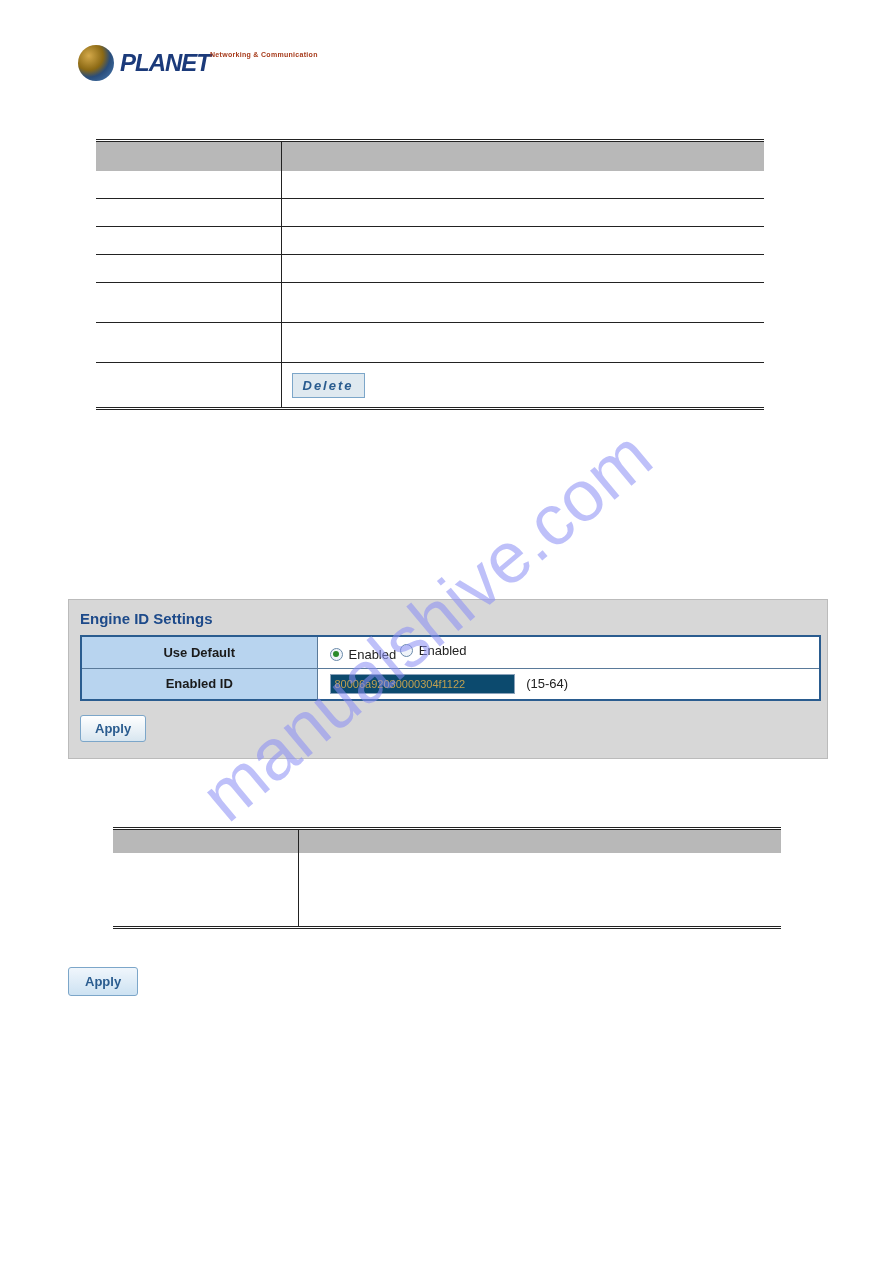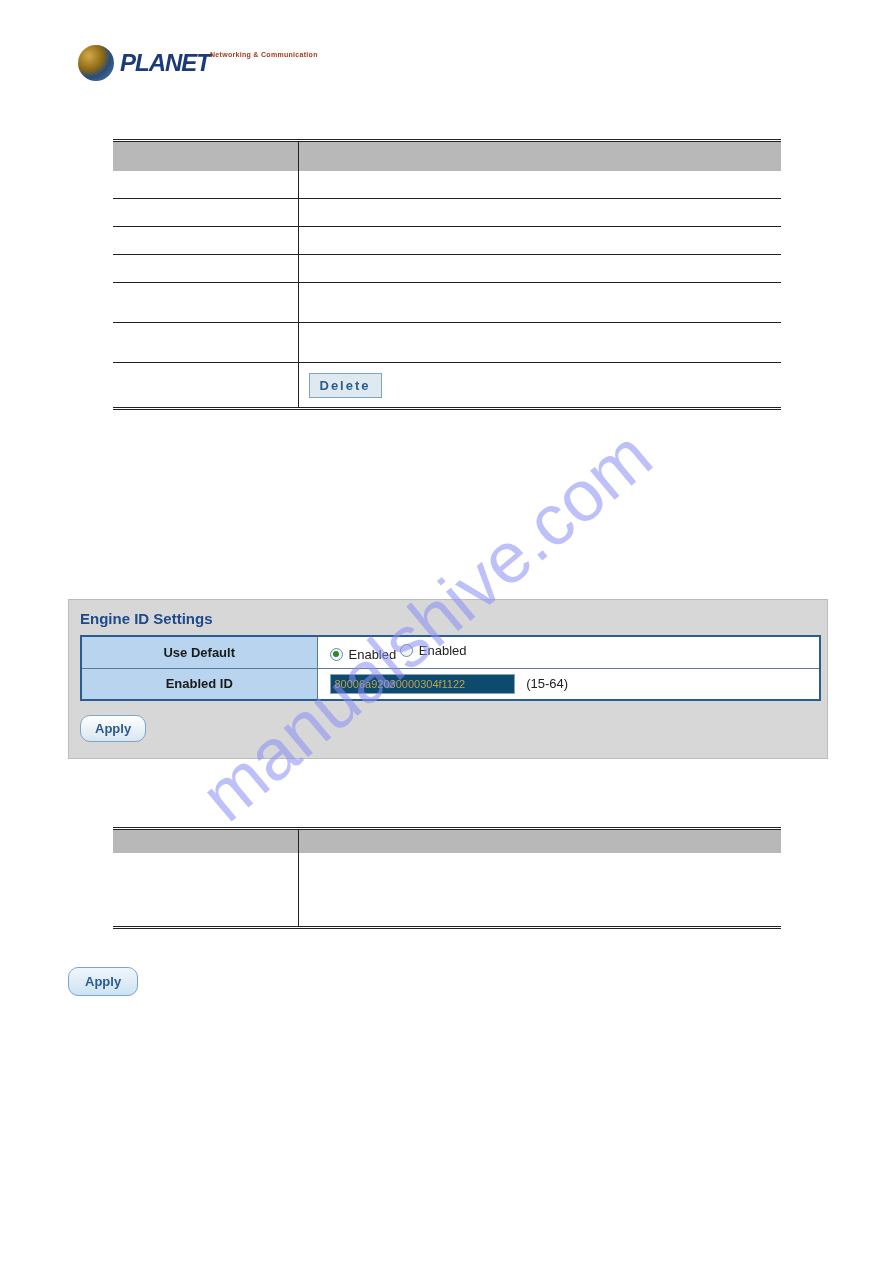--- a/index.html
+++ b/index.html
@@ -37,25 +37,26 @@
     }
     .logo-tagline {
       font-size: 7px;
       color: #a63a1a;
       font-weight: bold;
       letter-spacing: 0.3px;
     }
     .table1 {
       position: absolute;
       top: 139px;
-      left: 113px;
+      left: 96px;
       width: 668px;
       border-collapse: collapse;
       border-top: 3px double #222;
       border-bottom: 3px double #222;
+      font-style: italic;
     }
     .table1 thead tr { background: #b8b8b8; height: 30px; }
     .table1 thead th { border-left: none; border-right: none; }
     .table1 thead th:first-child { width: 185px; border-right: 1px solid #222; }
     .table1 tbody td { border-bottom: 1px solid #222; height: 28px; vertical-align: middle; }
     .table1 tbody td:first-child { width: 185px; border-right: 1px solid #222; }
     .table1 tbody tr:last-child td { border-bottom: none; }
     .table1 tbody tr.tall td { height: 40px; }
     .btn-delete {
       display: inline-block;
@@ -112,21 +113,21 @@
       width: 185px; height: 20px; border: 1px solid #8aa2ba; background: #0c4a6e;
       color: #c0a050; font-size: 11px; padding: 1px 4px;
     }
     .hint { margin-left: 8px; }
     .btn-apply-wrap { margin-top: 14px; }
     .btn-apply {
       display: inline-block;
       padding: 5px 14px;
       background: linear-gradient(#ffffff, #d8e6f0);
       border: 1px solid #7ca6c9;
-      border-radius: 10px;
+      border-radius: 3px;
       color: #2a5c8f;
       font-size: 13px;
       font-weight: bold;
       cursor: pointer;
     }
     .table2 {
       position: absolute;
       top: 827px;
       left: 113px;
       width: 668px;

